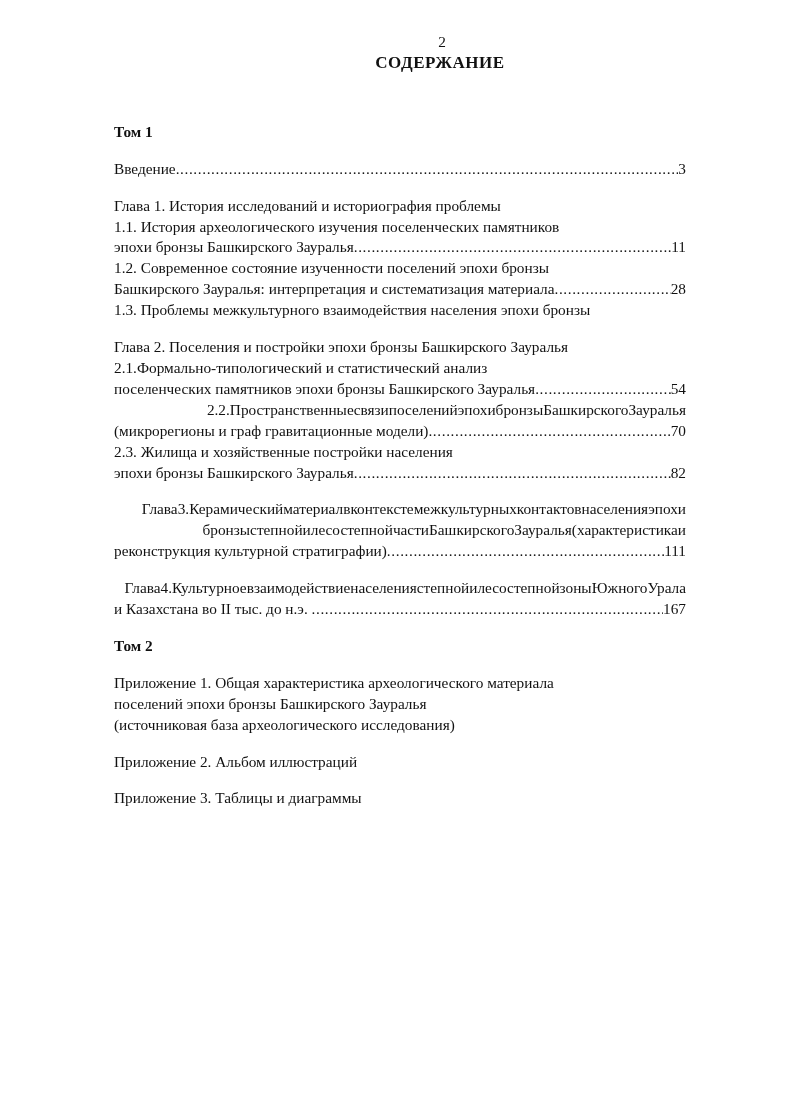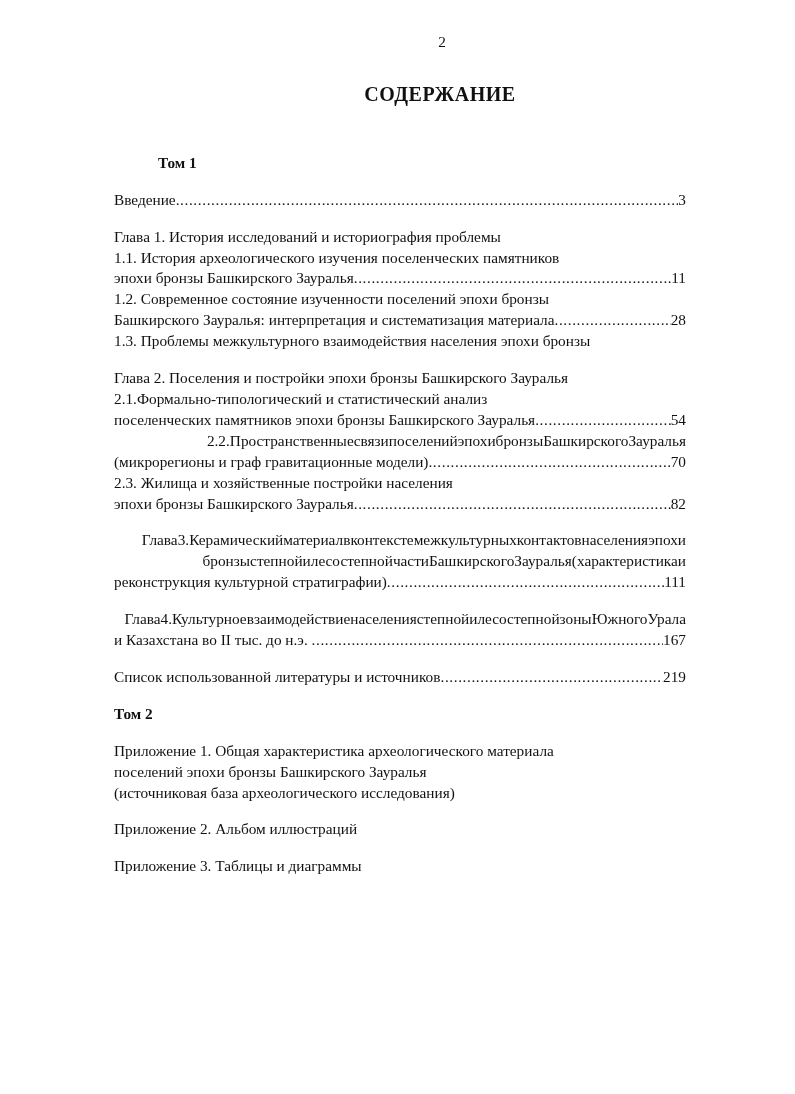--- a/index.html
+++ b/index.html
@@ -24,30 +24,28 @@
     background: #ffffff;
   }
   .page-num {
     text-align: center;
     transform: translateX(42px);
   }
   .doc-title {
     text-align: center;
     transform: translateX(40px);
     font-weight: bold;
-    font-size: 20px;
+    font-size: 17px;
     letter-spacing: 0.5px;
-    margin-top: 31px;
   }
   .vol-label {
     font-weight: bold;
   }
   .vol-label.first {
     margin-top: 48px;
-    margin-left: 44px;
   }
   .block {
     margin-bottom: 16px;
   }
   .toc-text {
     white-space: nowrap;
   }
   
   .jl {
     display: flex;
@@ -190,27 +188,20 @@
         <span>Урала</span>
       </div>
     <div class="toc-line">
       <span class="txt">и Казахстана во II тыс. до н.э. </span>
       <span class="dots"></span>
       <span class="pg">167</span>
     </div>
   </div>
 
 
-  <div class="block">
-    <div class="toc-line">
-      <span class="txt">Список использованной литературы и источников</span>
-      <span class="dots"></span>
-      <span class="pg">219</span>
-    </div>
-  </div>
 
   <div class="vol-label block">Том 2</div>
 
   <div class="block">
     <div class="toc-text">Приложение 1. Общая характеристика археологического материала</div>
     <div class="toc-text">поселений эпохи бронзы Башкирского Зауралья</div>
     <div class="toc-text">(источниковая база археологического исследования)</div>
   </div>
 
   <div class="block">

